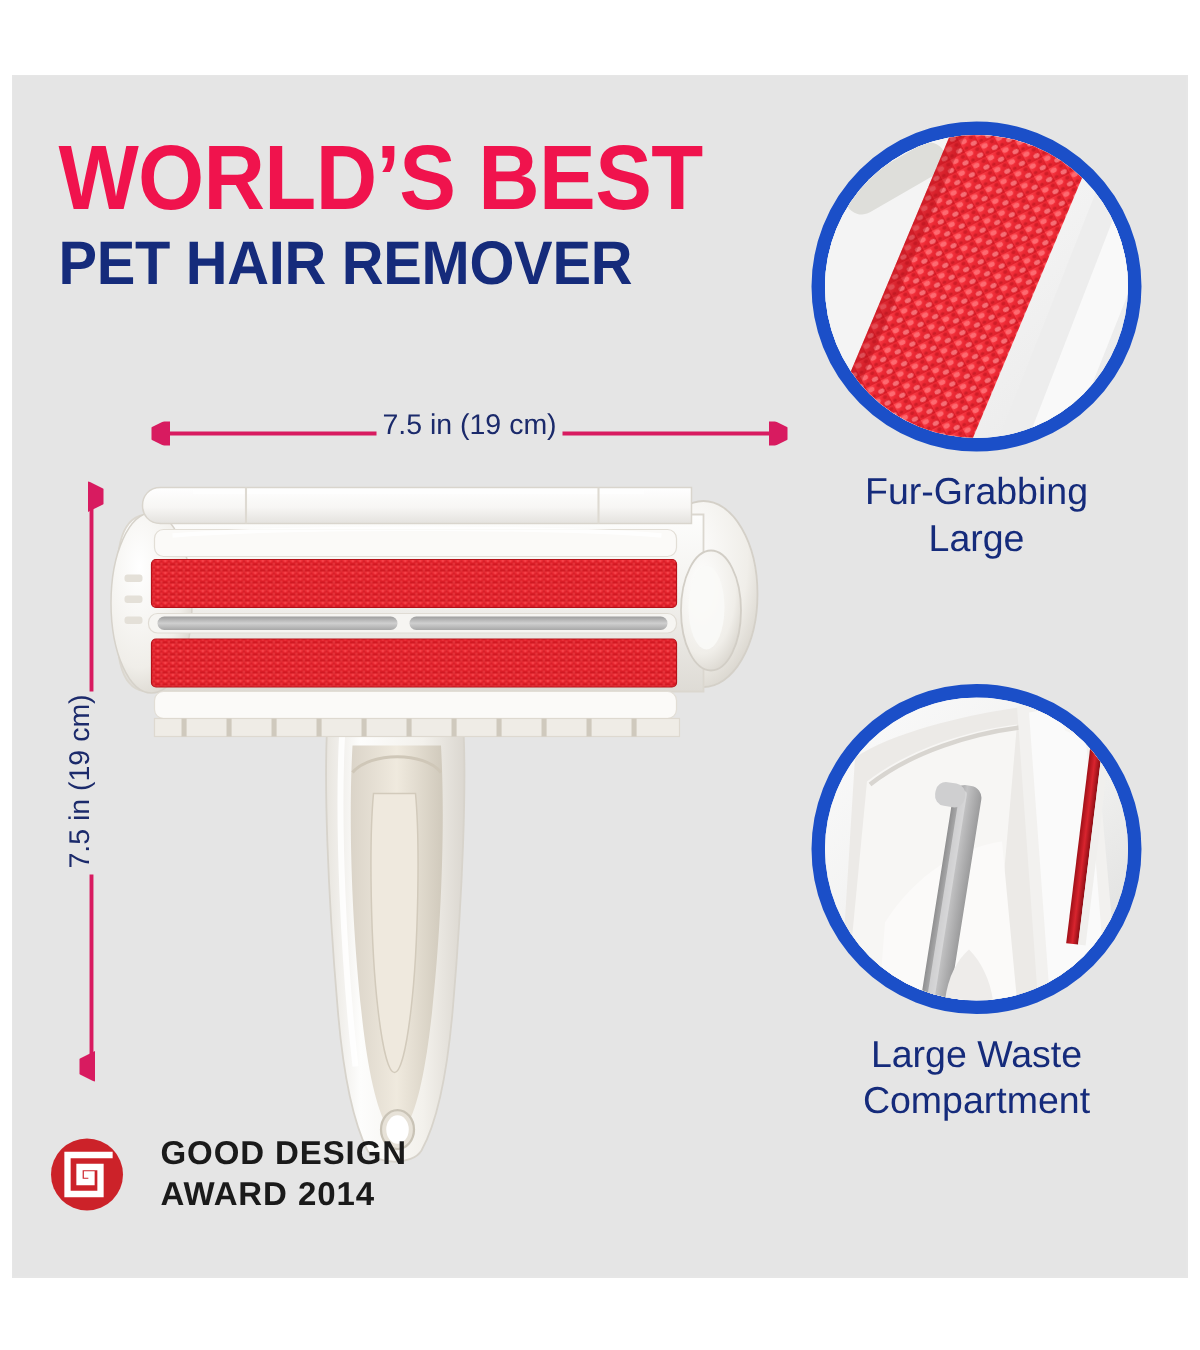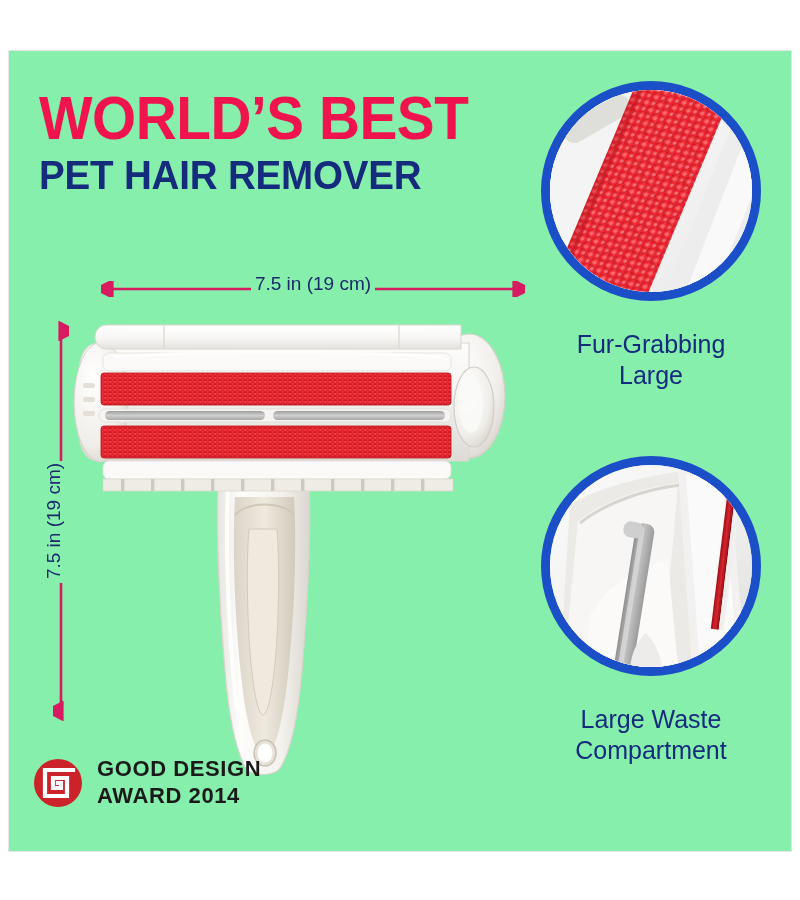--- a/index.html
+++ b/index.html
@@ -21,21 +21,21 @@
     left: 0; top: 0;
     width: 800px; height: 900px;
     background: #ffffff;
   }
   #panel {
     position: absolute;
     left: 8px;
     top: 50px;
     width: 784px;
     height: 802px;
-    background: #86efac;
+    background: #e5e5e5;
     border: 1px solid #e6e6e6;
     box-sizing: border-box;
     overflow: hidden;
   }
 
   
   #headline-block {
     position: absolute;
     left: 30px;
     top: 38px;
@@ -137,36 +137,36 @@
     overflow: hidden;
     background: #f2f2f2;
   }
   .circle-inner {
     position: absolute;
     left: 0; top: 0;
     width: 100%; height: 100%;
     overflow: hidden;
   }
   .feature-caption {
-    margin-top: 28px;
+    margin-top: 12px;
     text-align: center;
     color: #152b7b;
     font-size: 25px;
     line-height: 1.22;
     font-family: "Liberation Sans", sans-serif;
   }
 
   
   #award {
     position: absolute;
     left: 24px;
     top: 705px;
     display: flex;
     align-items: center;
-    gap: 14px;
+    gap: 24px;
   }
   #award-text {
     font-family: "Liberation Sans", sans-serif;
     font-weight: bold;
     font-size: 22px;
     line-height: 1.22;
     letter-spacing: 0.6px;
     color: #1a1a1a;
     white-space: nowrap;
   }

